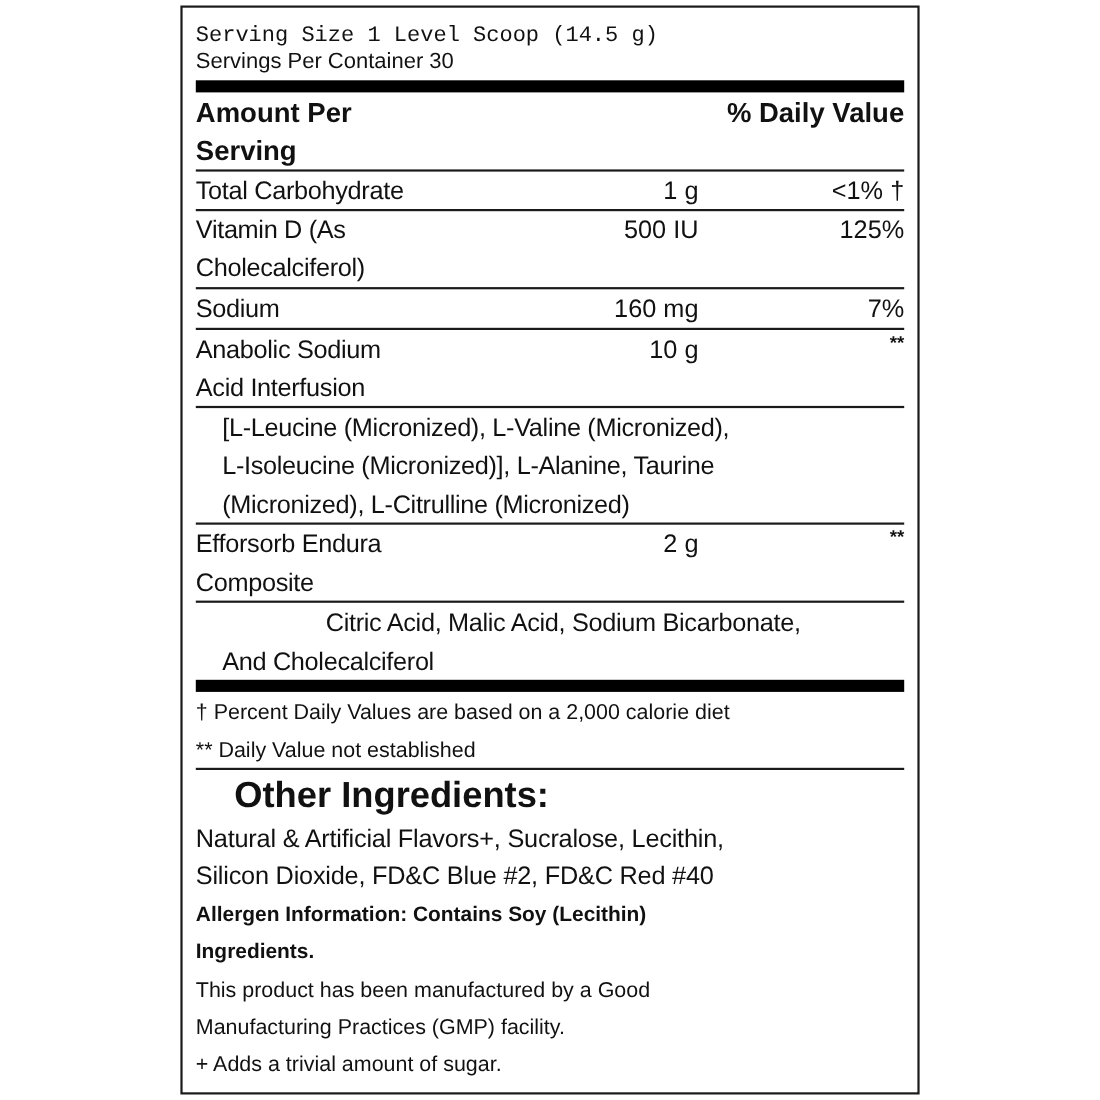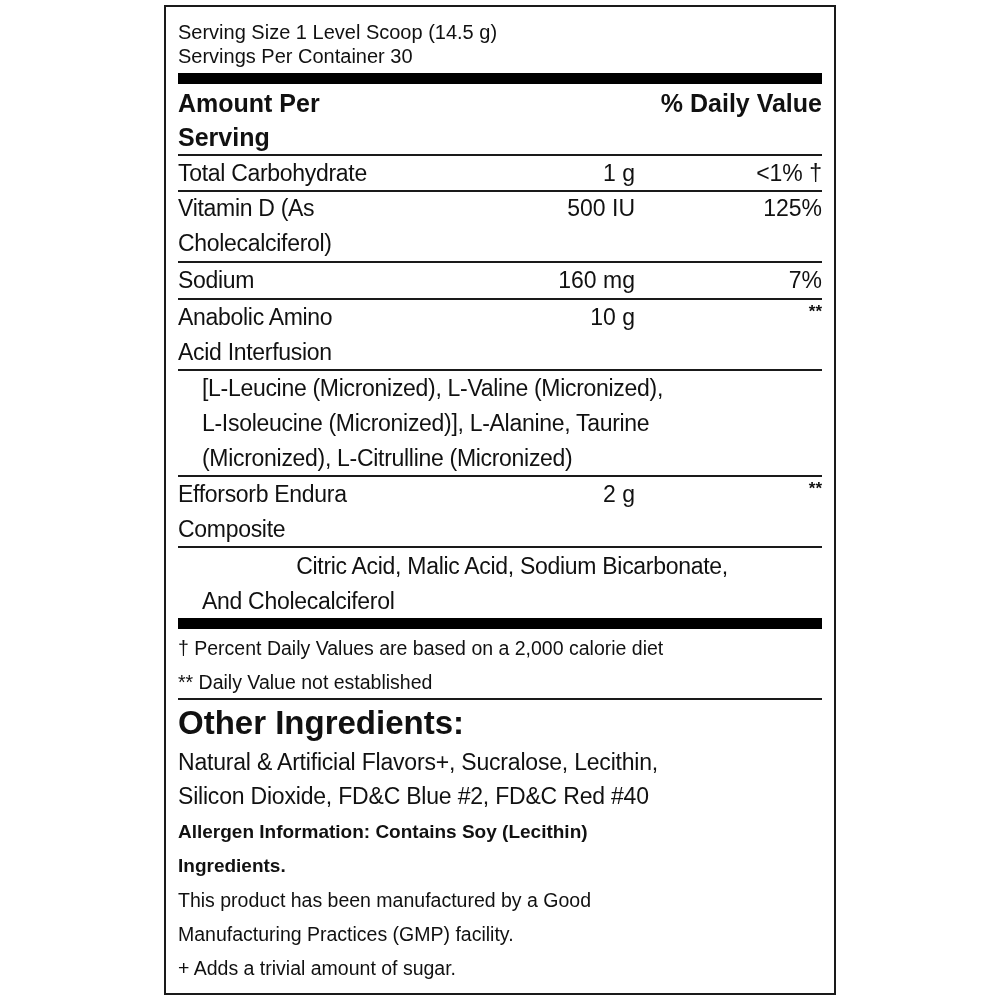--- a/index.html
+++ b/index.html
@@ -14,32 +14,32 @@
     .rule { position: absolute; left: 0; right: 0; height: 2px; background: #1a1a1a; }
     .bold { font-weight: bold; }
     .hdr { font-size: 25px; line-height: 34px; font-weight: bold; }
     .row { position: absolute; left: 0; right: 0; }
     .row .name { position: absolute; left: 0; top: 0; font-size: 23px; line-height: 35px; letter-spacing: -0.3px; }
     .row .amt { position: absolute; right: 187px; top: 0; font-size: 23px; line-height: 35px; text-align: right; white-space: nowrap; }
     .row .dv { position: absolute; right: 0; top: 0; font-size: 23px; line-height: 35px; text-align: right; white-space: nowrap; }
     .row .dv.star { font-size: 17px; font-weight: bold; line-height: 24px; }
     .sub { position: absolute; left: 24px; right: 0; font-size: 23px; line-height: 35px; letter-spacing: -0.3px; }
     .foot { font-size: 19.5px; line-height: 34px; white-space: nowrap; }
-    .other-title { font-size: 33px; font-weight: bold; line-height: 40px; }
+    .other-title { font-size: 33px; font-weight: bold; line-height: 40px; margin-left: 35px; }
     .other-body { font-size: 23px; line-height: 34px; letter-spacing: -0.2px; }
     .small { font-size: 19.5px; line-height: 34.5px; }
     .small.bold { font-size: 19px; }
   </style>
 </head>
 <body>
 
 <div class="panel">
   <div class="inner">
 
-    <div class="abs serving" style="top:14px;">Serving Size 1 Level Scoop (14.5 g)</div>
+    <div class="abs serving" style="top:14px;font-family:Liberation Mono, monospace;">Serving Size 1 Level Scoop (14.5 g)</div>
     <div class="abs serving" style="top:38px;">Servings Per Container 30</div>
 
     <div class="bar" style="top:66px;"></div>
 
     <div class="abs hdr" style="top:79px;">Amount Per</div>
     <div class="abs hdr" style="top:113px;">Serving</div>
     <div class="abs hdr" style="top:79px; text-align:right;">% Daily Value</div>
 
     <div class="rule" style="top:147px;"></div>
 
@@ -59,21 +59,21 @@
     <div class="rule" style="top:254px;"></div>
 
     <div class="row" style="top:256px; height:35px;">
       <span class="name">Sodium</span>
       <span class="amt">160 mg</span>
       <span class="dv">7%</span>
     </div>
     <div class="rule" style="top:291px;"></div>
 
     <div class="row" style="top:293px; height:70px;">
-      <span class="name">Anabolic Amino</span>
+      <span class="name">Anabolic Sodium</span>
       <span class="name" style="top:35px;">Acid Interfusion</span>
       <span class="amt">10 g</span>
       <span class="dv star">**</span>
     </div>
     <div class="rule" style="top:362px;"></div>
 
     <div class="sub" style="top:364px;">[L-Leucine (Micronized), L-Valine (Micronized),</div>
     <div class="sub" style="top:399px;">L-Isoleucine (Micronized)], L-Alanine, Taurine</div>
     <div class="sub" style="top:434px;">(Micronized), L-Citrulline (Micronized)</div>
     <div class="rule" style="top:468px;"></div>

